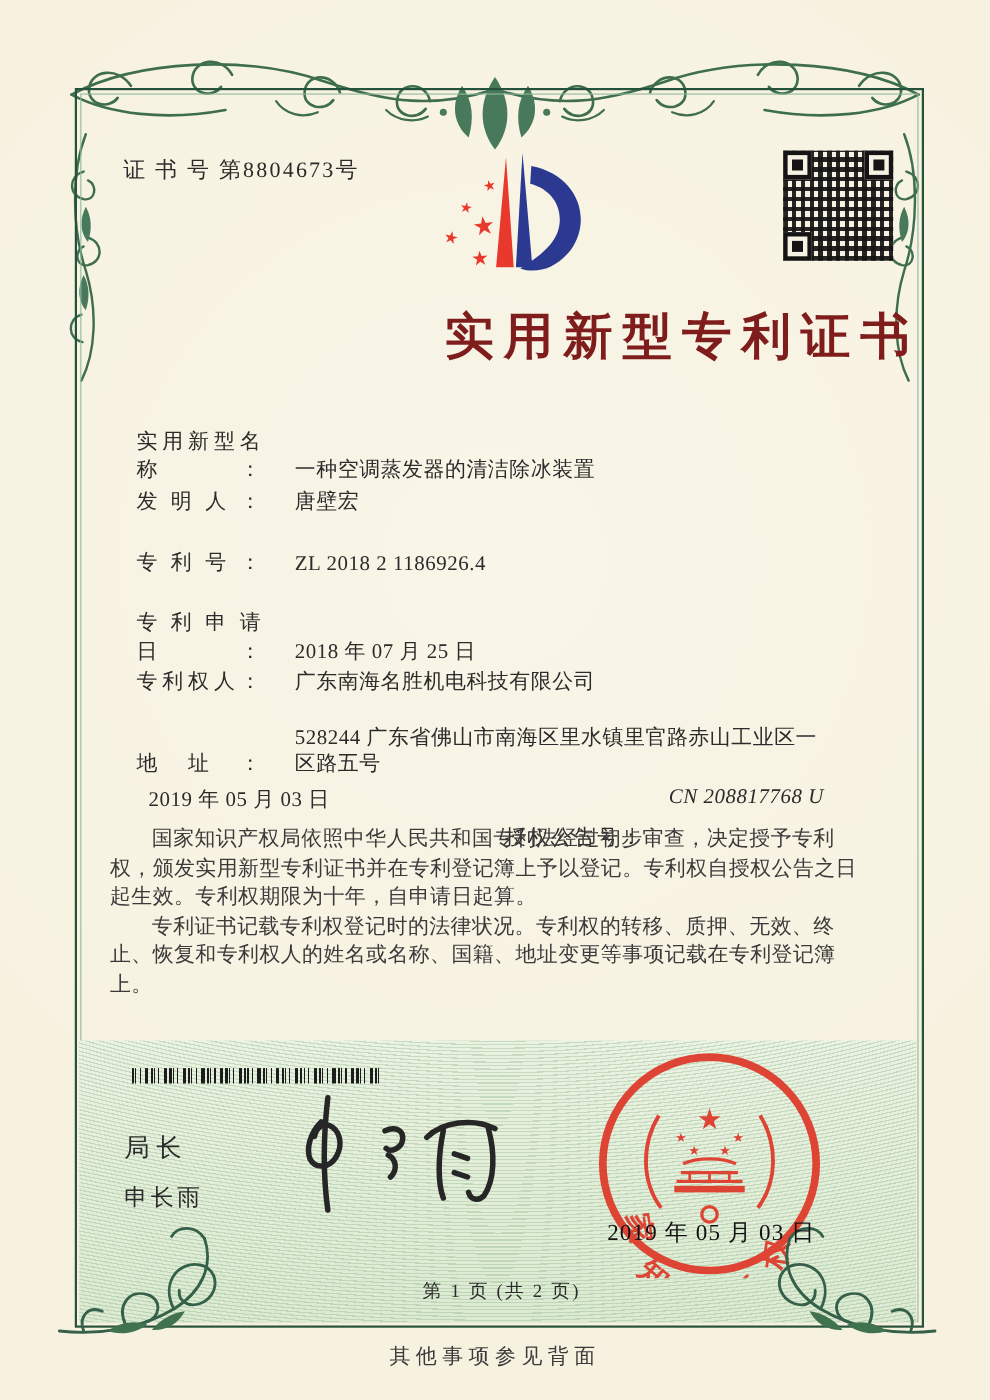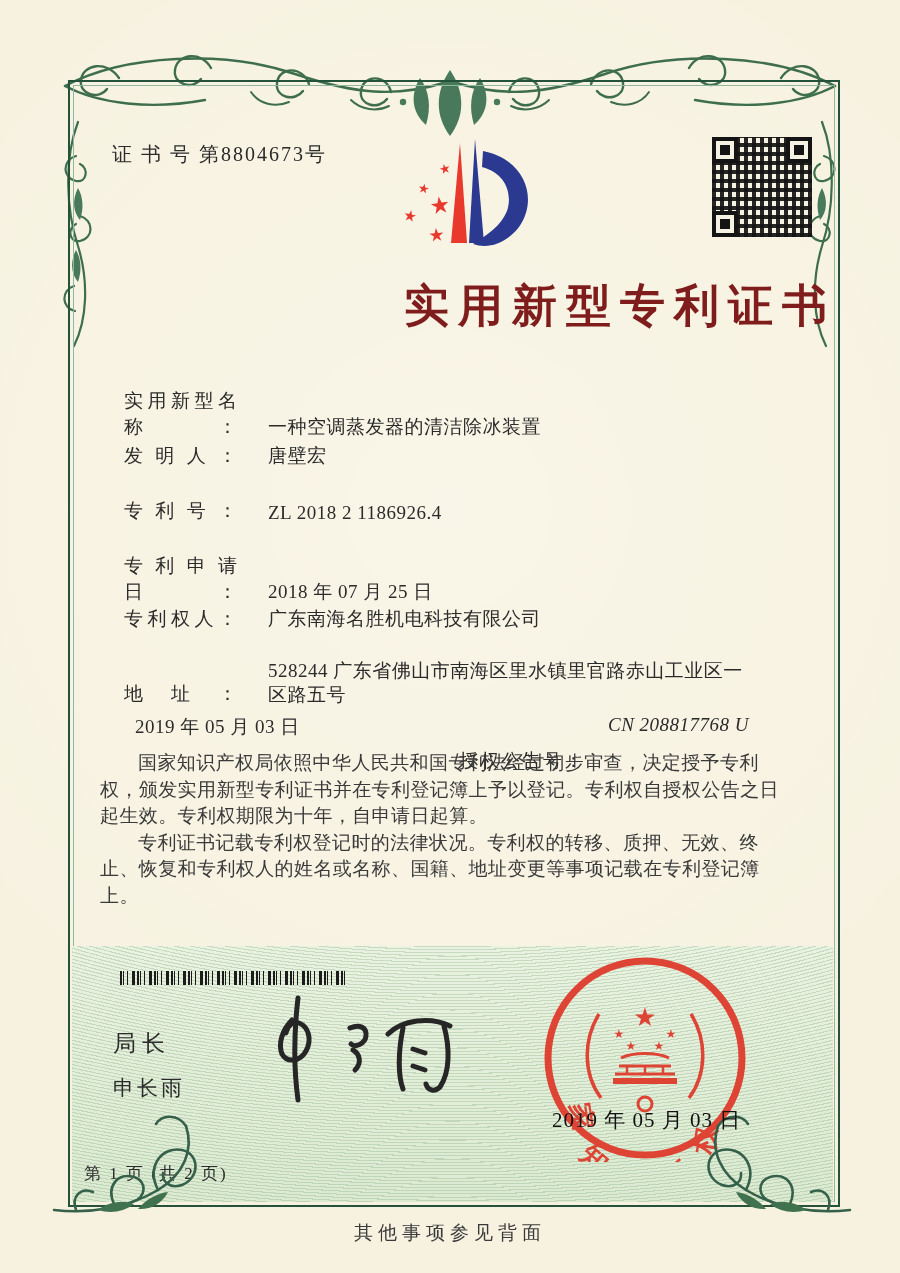--- a/index.html
+++ b/index.html
@@ -62,21 +62,21 @@
   }
 
   .director-title{left:113px;top:1028px;font-size:23px;letter-spacing:6px;font-family:"Liberation Sans","DejaVu Sans",sans-serif;}
   .director-name{left:113px;top:1074px;font-size:21px;letter-spacing:3px;font-family:"Liberation Sans","DejaVu Sans",sans-serif;}
 
   .signature{left:252px;top:992px;width:215px;height:112px;z-index:6;}
 
   .seal{left:541px;top:954px;width:208px;height:208px;z-index:5;}
   .seal-date{left:552px;top:1106px;font-size:21px;letter-spacing:1px;color:#111;z-index:7;}
 
-  .page-info{left:84px;top:1162px;width:768px;text-align:left;font-size:17px;letter-spacing:2px;}
+  .page-info{left:72px;top:1162px;width:768px;text-align:center;font-size:17px;letter-spacing:2px;}
   .back-note{left:0;top:1220px;width:900px;text-align:center;font-size:19px;letter-spacing:5px;color:#3a3a3a;}
 
   
   .qr{
     left:712px;top:137px;width:100px;height:100px;
     background:
       repeating-linear-gradient(0deg, rgba(20,20,20,0.92) 0 4px, transparent 4px 9px),
       repeating-linear-gradient(90deg, rgba(20,20,20,0.92) 0 4px, transparent 4px 8px);
     background-color:#f6f2e3;
   }

